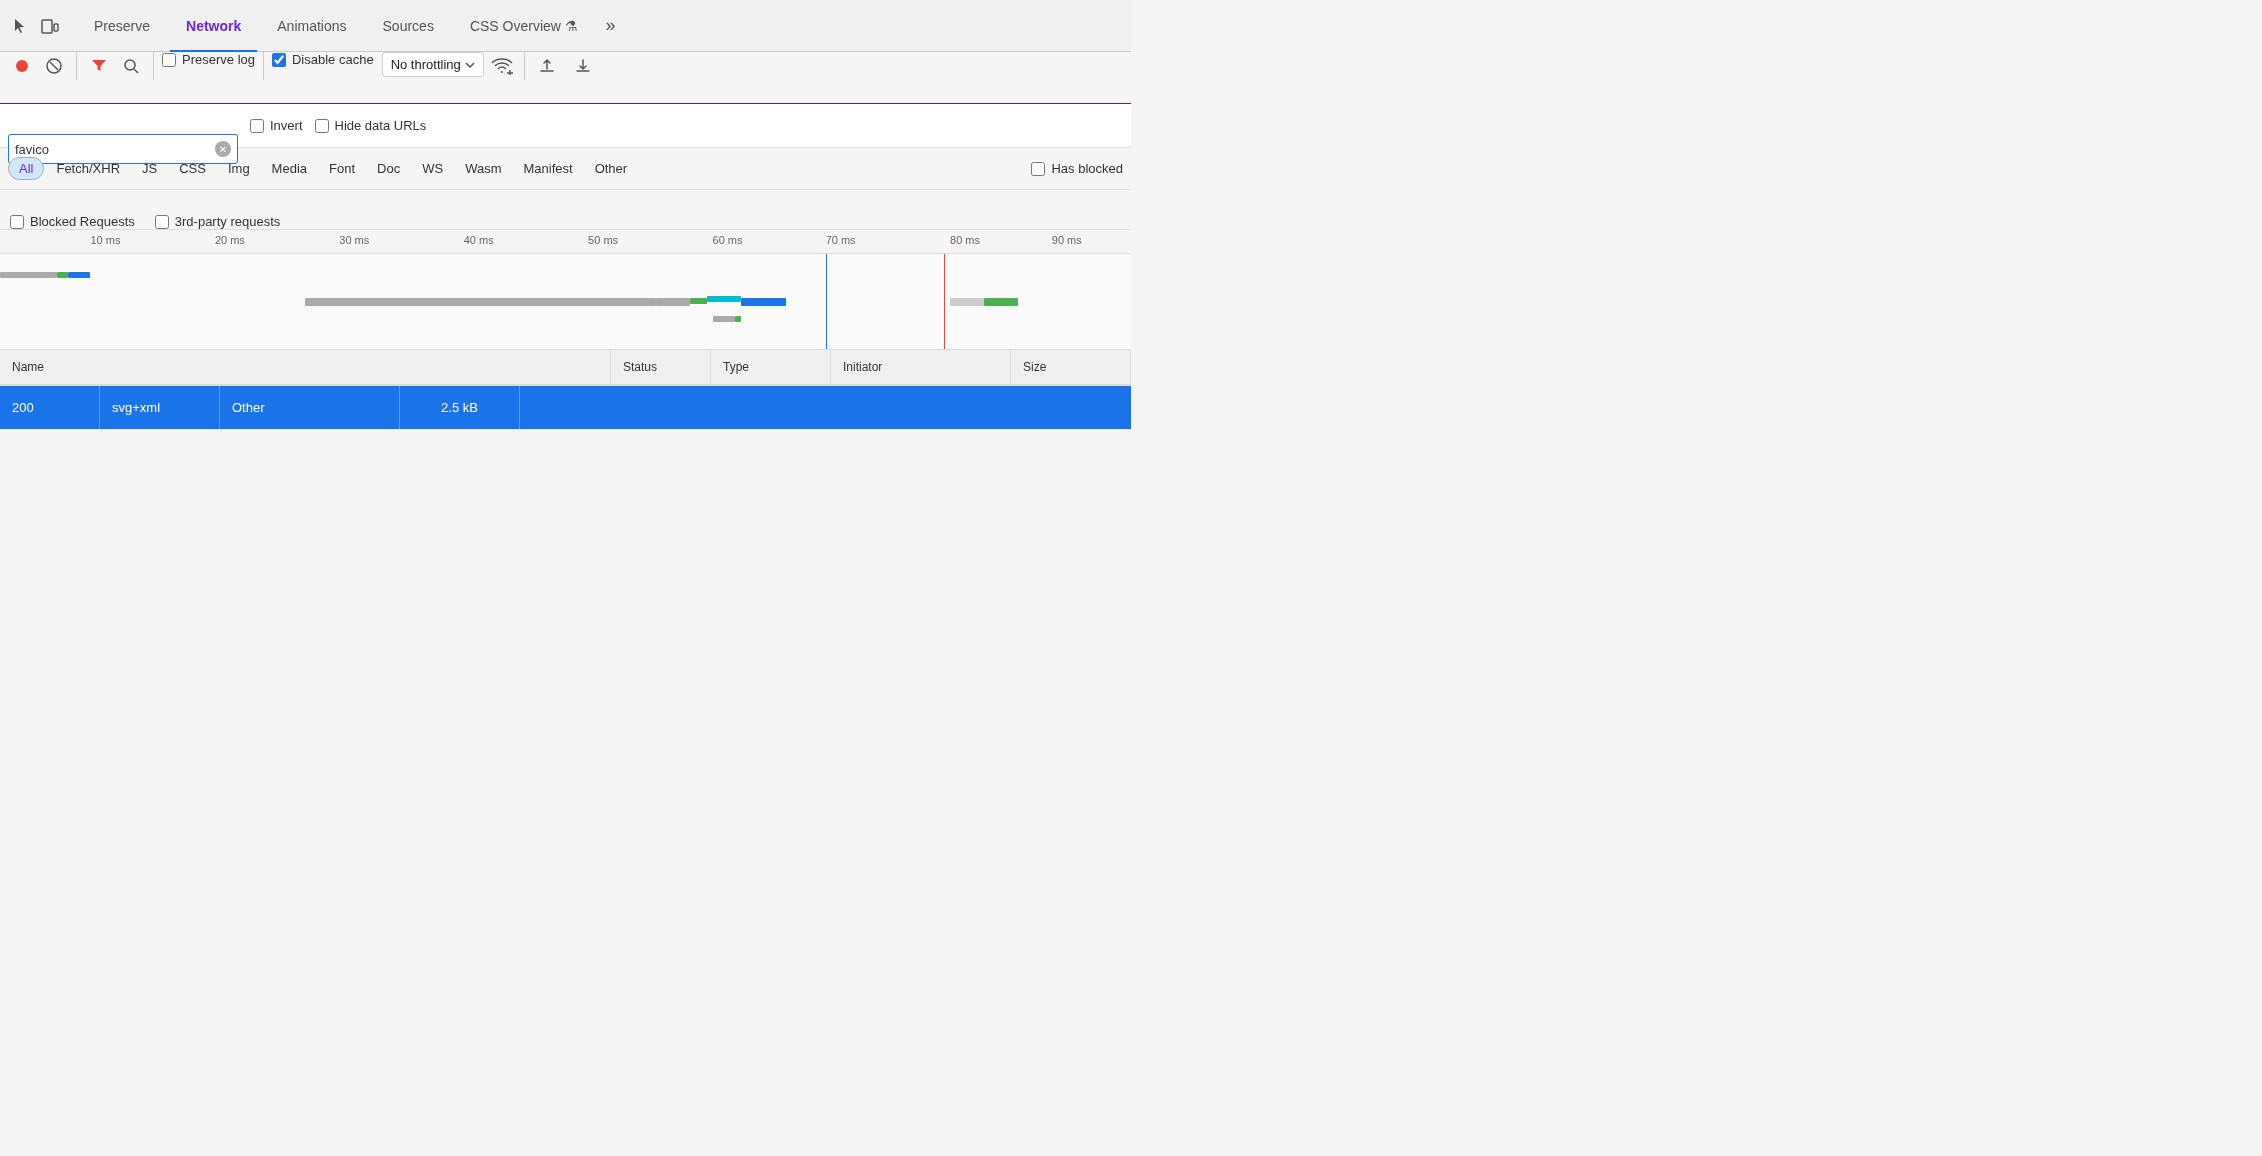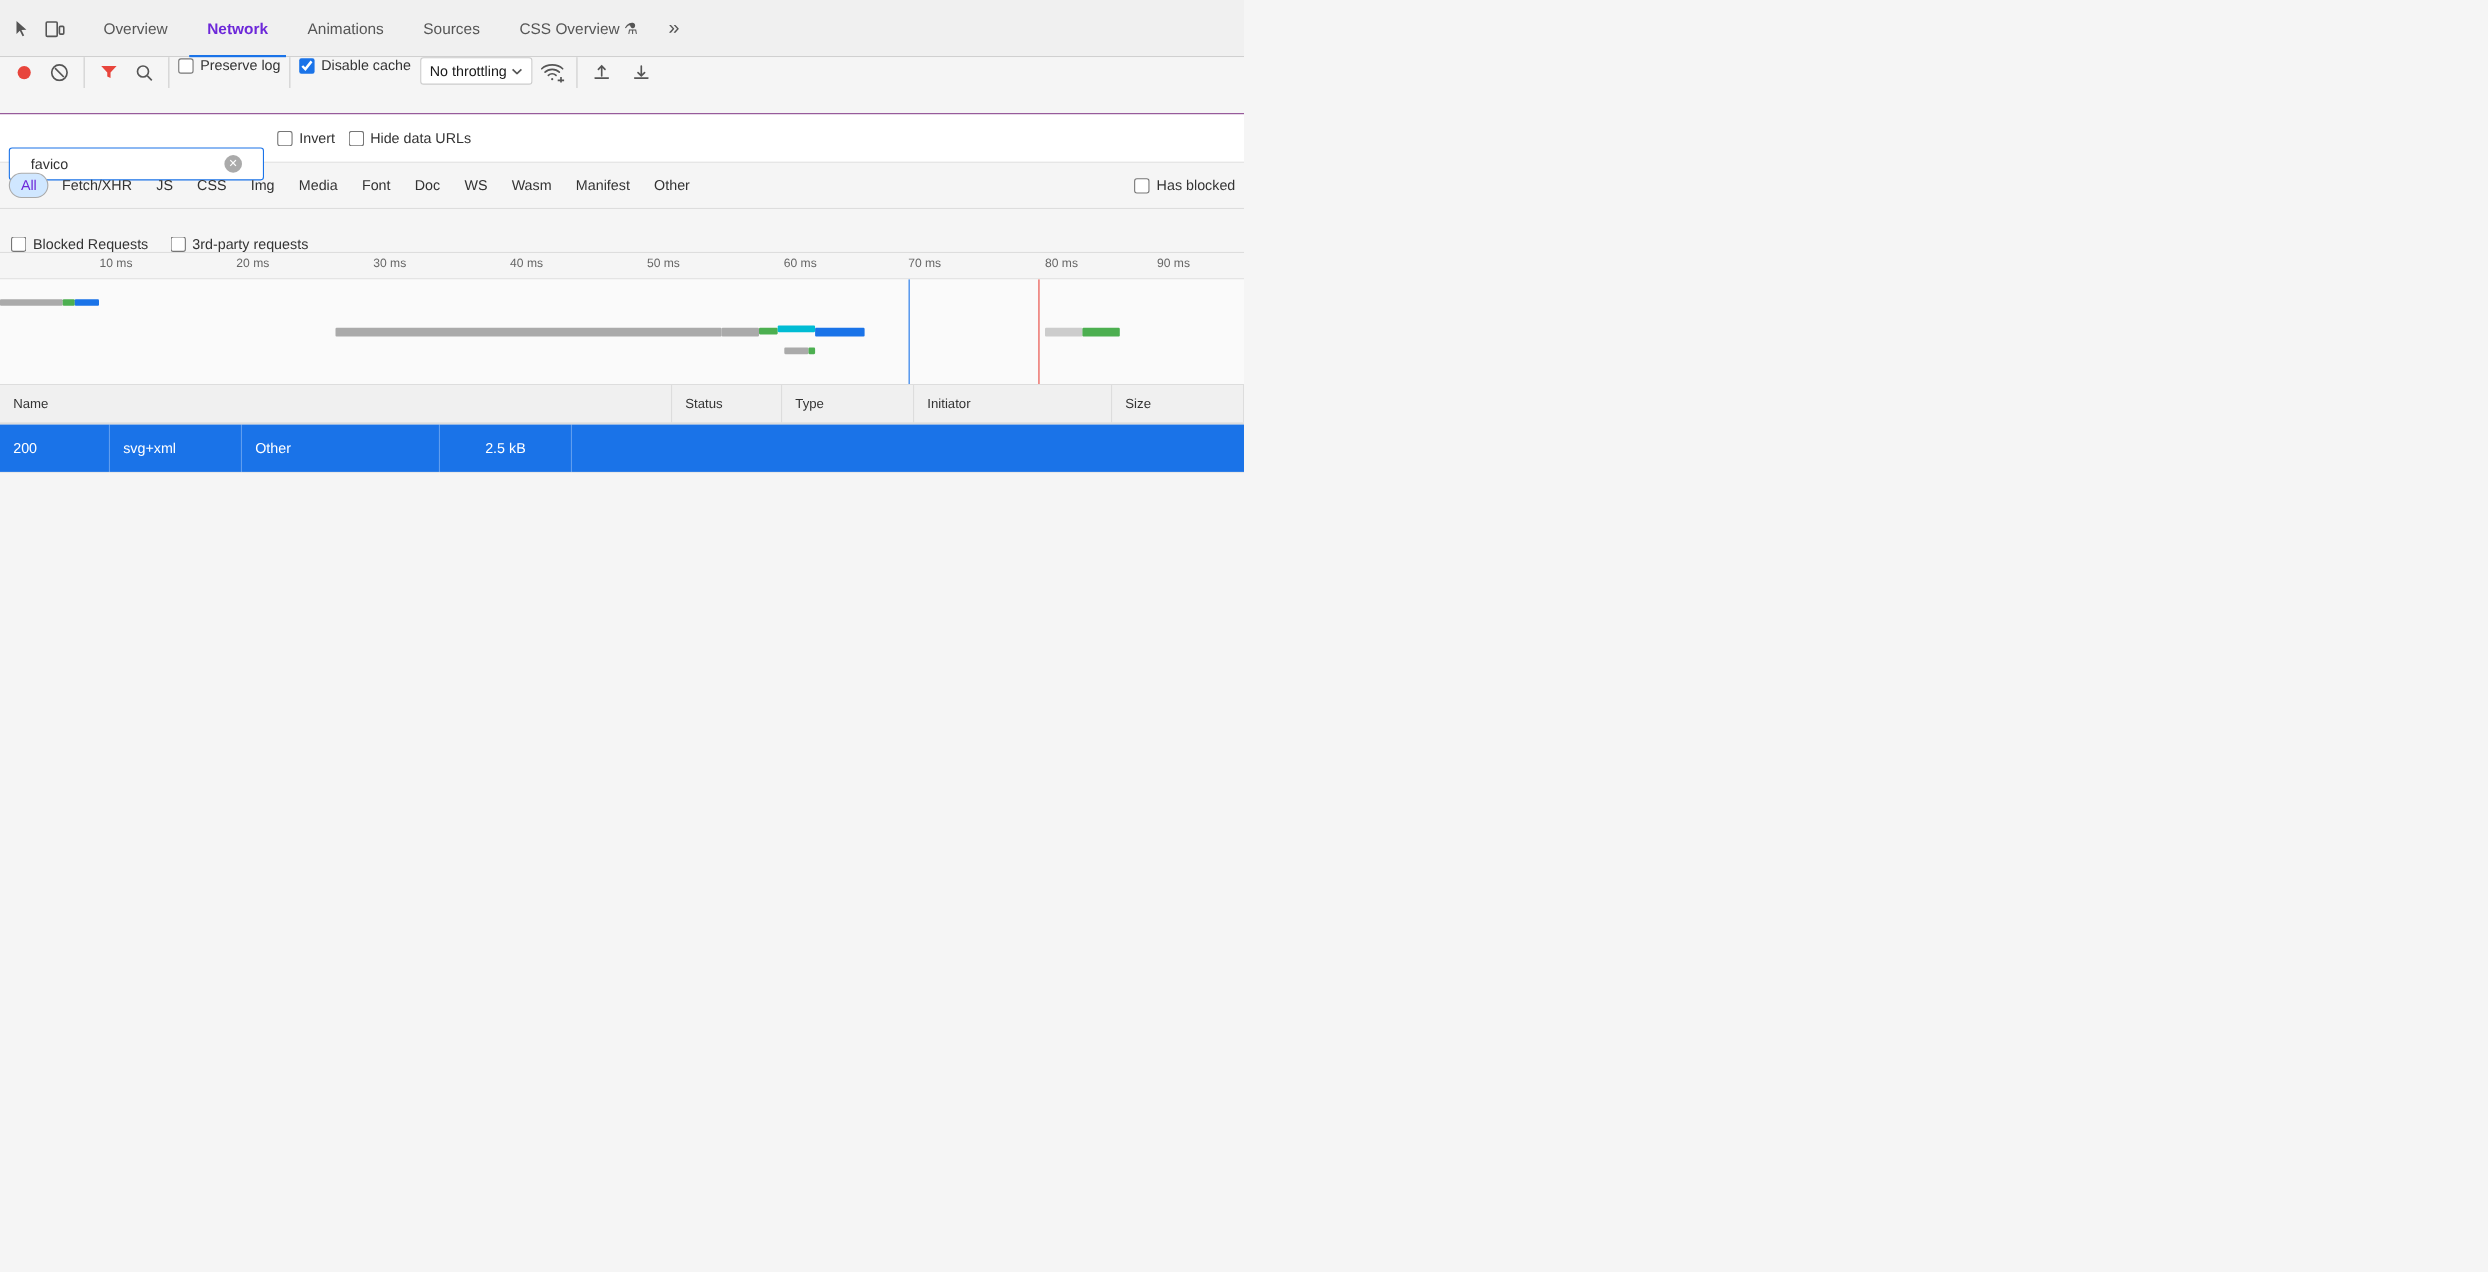--- a/index.html
+++ b/index.html
@@ -154,21 +154,21 @@
       border-bottom: 1px solid #ddd;
       height: 44px;
       padding: 0 8px;
       gap: 12px;
     }
     .search-input-wrap {
       display: flex;
       align-items: center;
       border: 1.5px solid #1a73e8;
       border-radius: 3px;
-      padding: 0 19px;
+      padding: 0 6px;
       height: 30px;
       background: white;
       min-width: 230px;
       margin-top: 47px;
     }
     .search-input-wrap input {
       border: none;
       outline: none;
       font-size: 13px;
       flex: 1;
@@ -350,21 +350,21 @@
     </div>
     <div class="tab-icon">
       <svg width="18" height="18" viewBox="0 0 18 18" fill="none">
         <rect x="1" y="3" width="10" height="13" rx="1" stroke="#555" stroke-width="1.5" fill="none"></rect>
         <rect x="13" y="7" width="4" height="7" rx="1" stroke="#555" stroke-width="1.5" fill="none"></rect>
       </svg>
     </div>
   </div>
 
   <div class="tab-item">
-    <span>Overview</span>
+    <span>Preserve</span>
   </div>
   <div class="tab-item active">
     <span>Network</span>
   </div>
   <div class="tab-item">
     <span>Animations</span>
   </div>
   <div class="tab-item">
     <span>Sources</span>
   </div>

